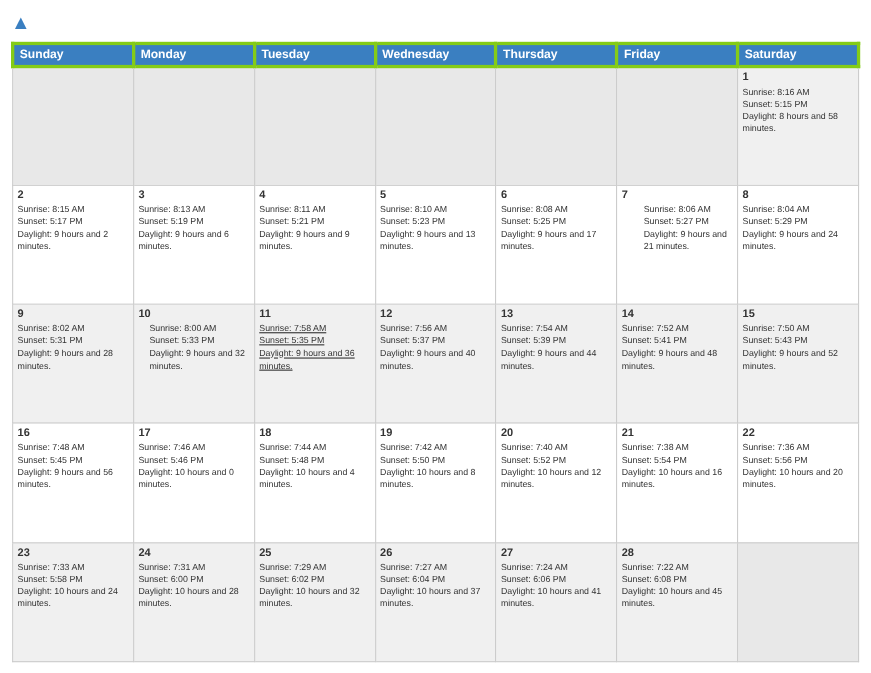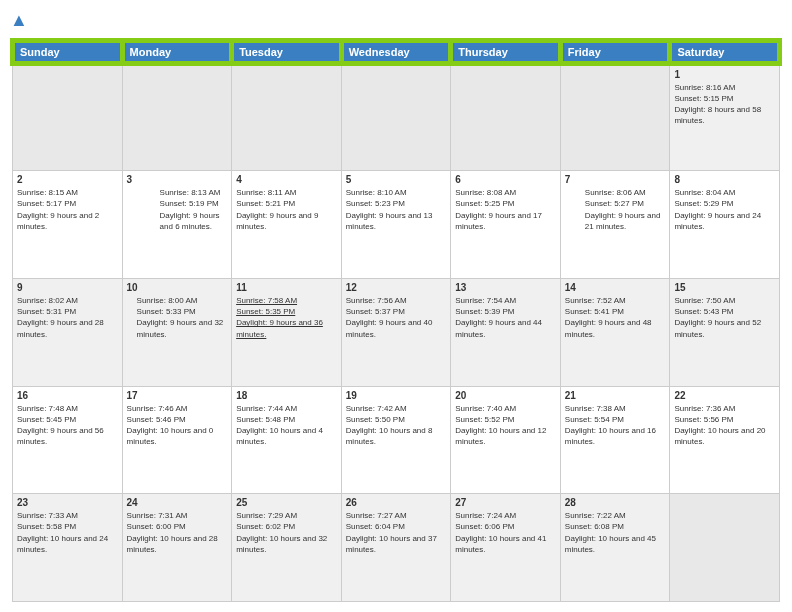--- a/index.html
+++ b/index.html
@@ -46,21 +46,21 @@
       width: 100%;
       table-layout: fixed;
     }
     .calendar th {
       background: #3a7fc1;
       color: #fff;
       font-size: 11px;
       font-weight: bold;
       padding: 3px 5px;
       text-align: left;
-      border: 5px solid #84cc16;
+      border: 3px solid #84cc16;
     }
     .calendar td {
       border: 1px solid #ccc;
       vertical-align: top;
       padding: 3px 4px;
       font-size: 8.5px;
       color: #333;
       background: #fff;
       height: 78px;
     }
@@ -135,21 +135,21 @@
         </tr>
         <tr>
           <td>
             <span class="day-num">2</span>
             <div class="day-info" style="white-space: pre-line;">Sunrise: 8:15 AM
 Sunset: 5:17 PM
 Daylight: 9 hours and 2 minutes.</div>
           </td>
           <td>
             <span class="day-num">3</span>
-            <div class="day-info" style="white-space: pre-line; margin-left: 33px;">Sunrise: 8:13 AM
+            <div class="day-info" style="white-space: pre-line;">Sunrise: 8:13 AM
 Sunset: 5:19 PM
 Daylight: 9 hours and 6 minutes.</div>
           </td>
           <td>
             <span class="day-num">4</span>
             <div class="day-info" style="white-space: pre-line;">Sunrise: 8:11 AM
 Sunset: 5:21 PM
 Daylight: 9 hours and 9 minutes.</div>
           </td>
           <td>

